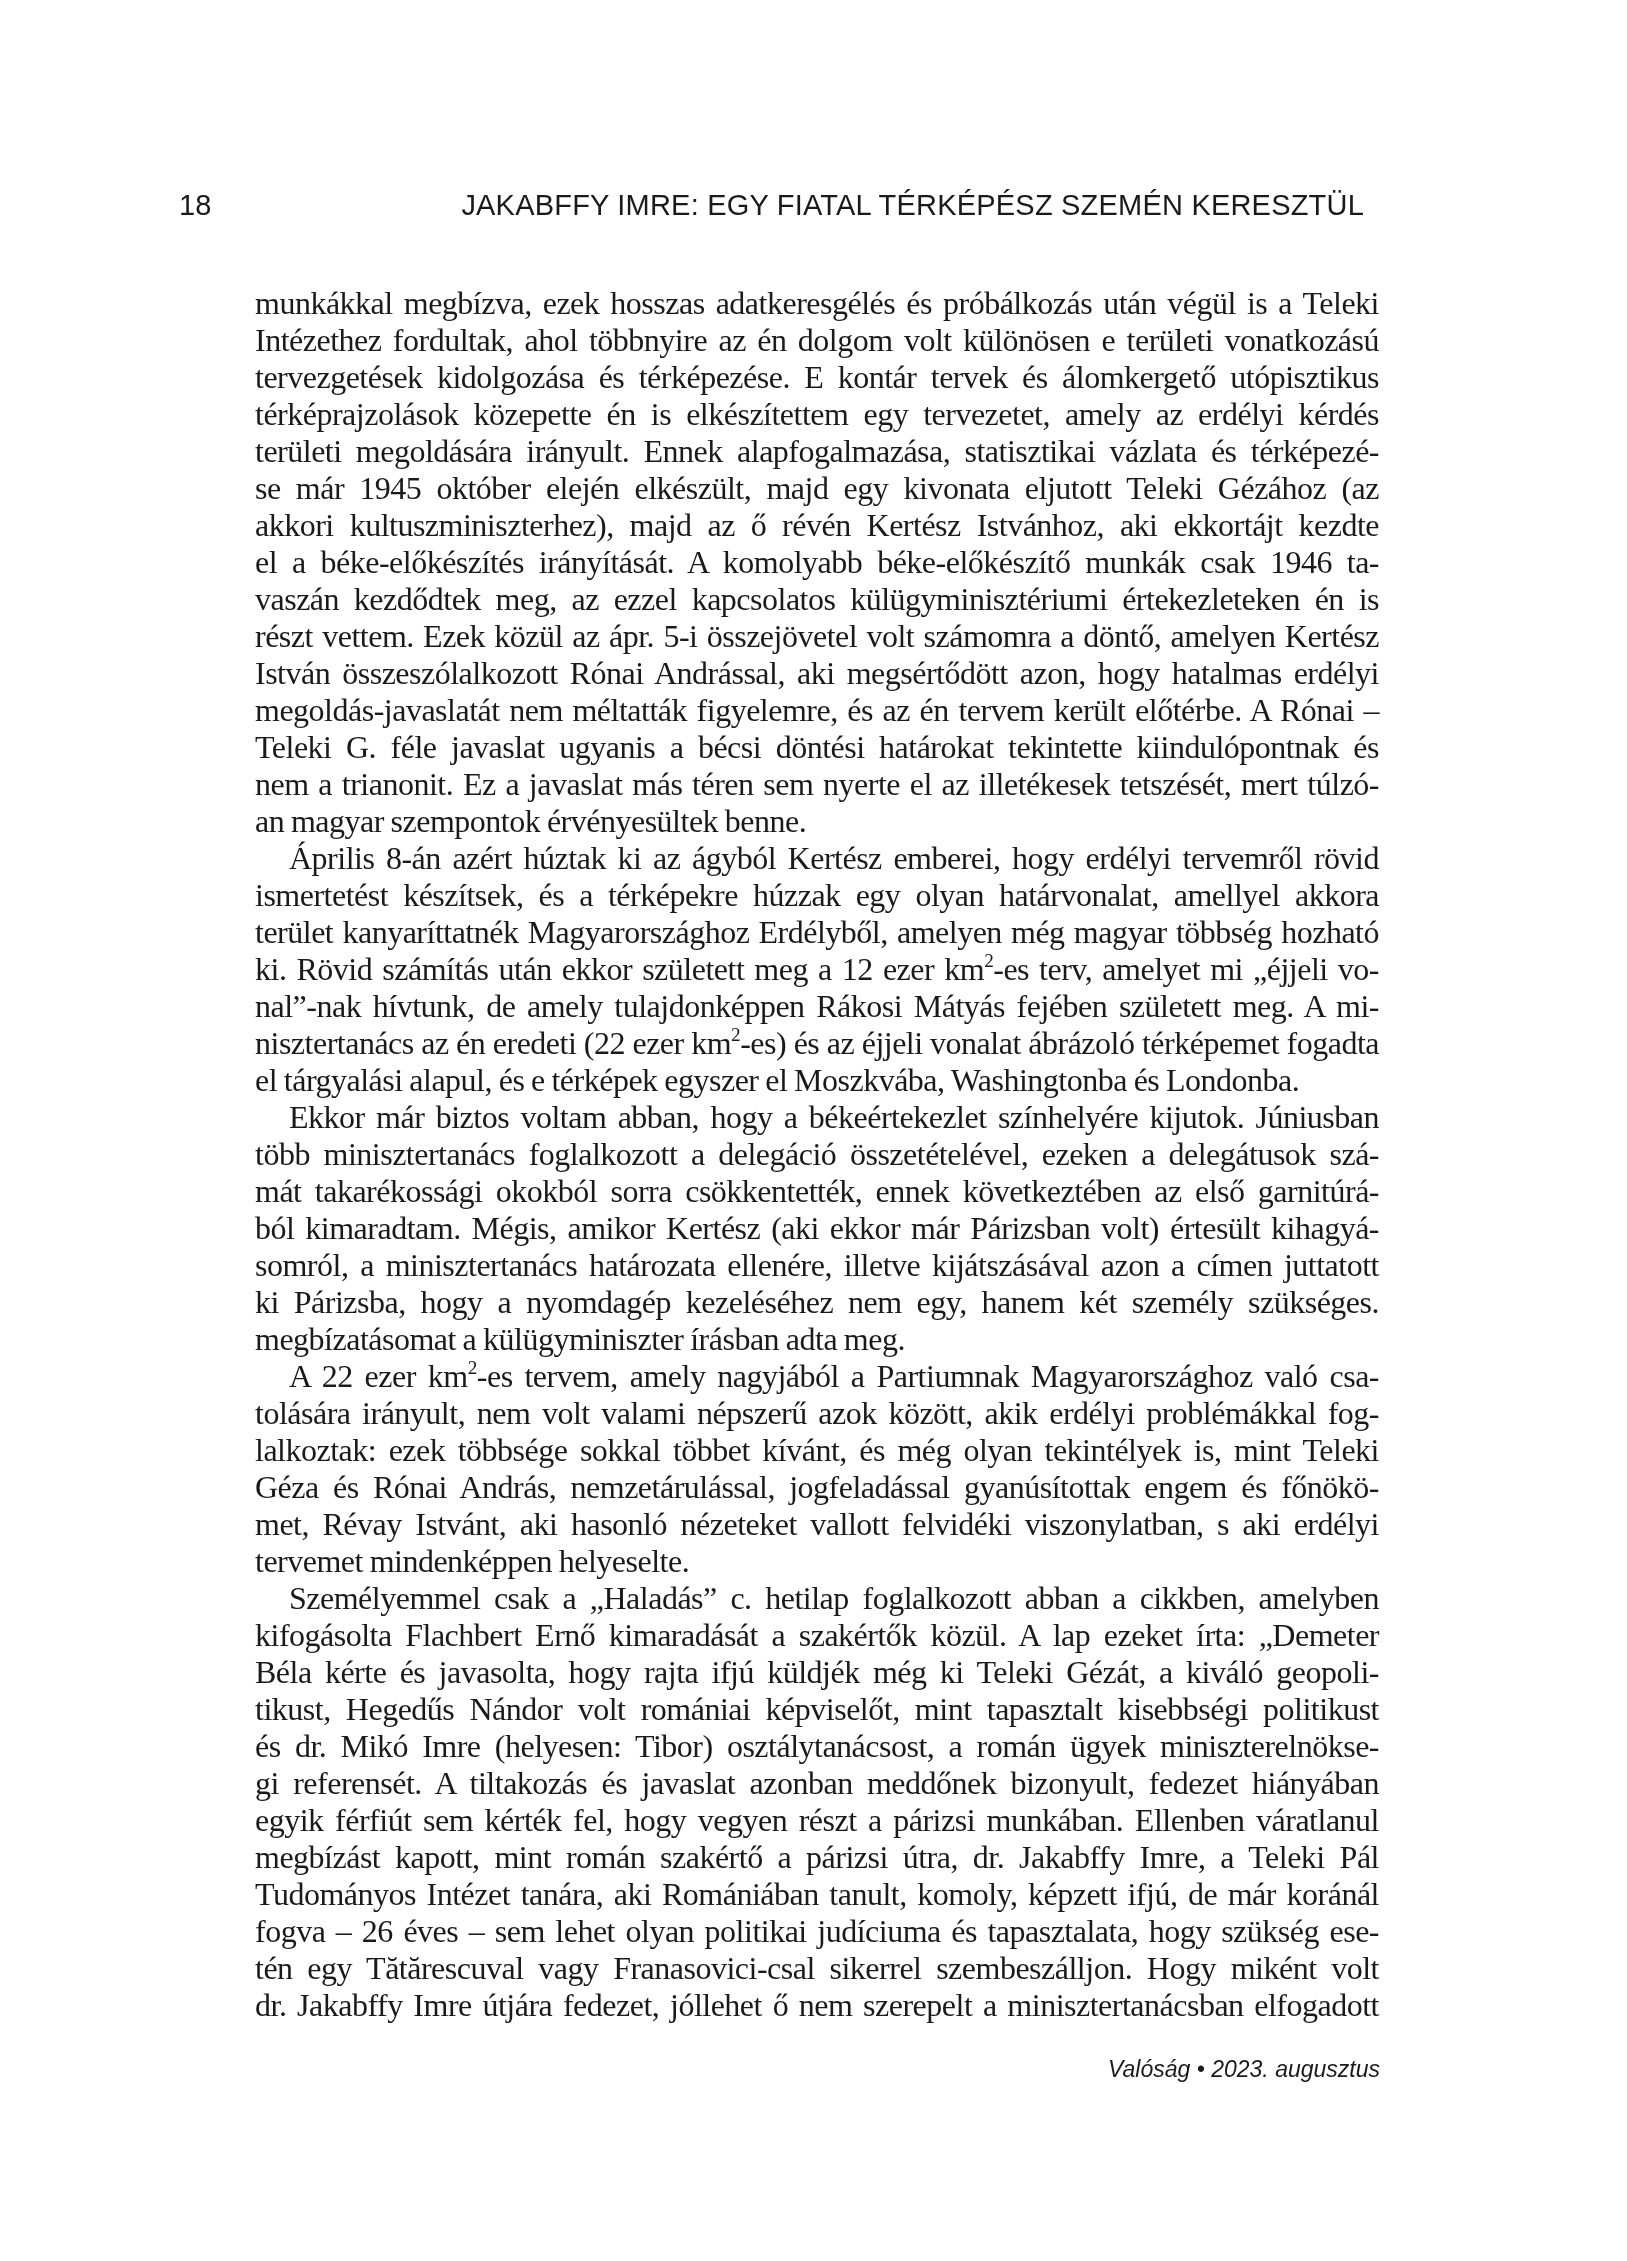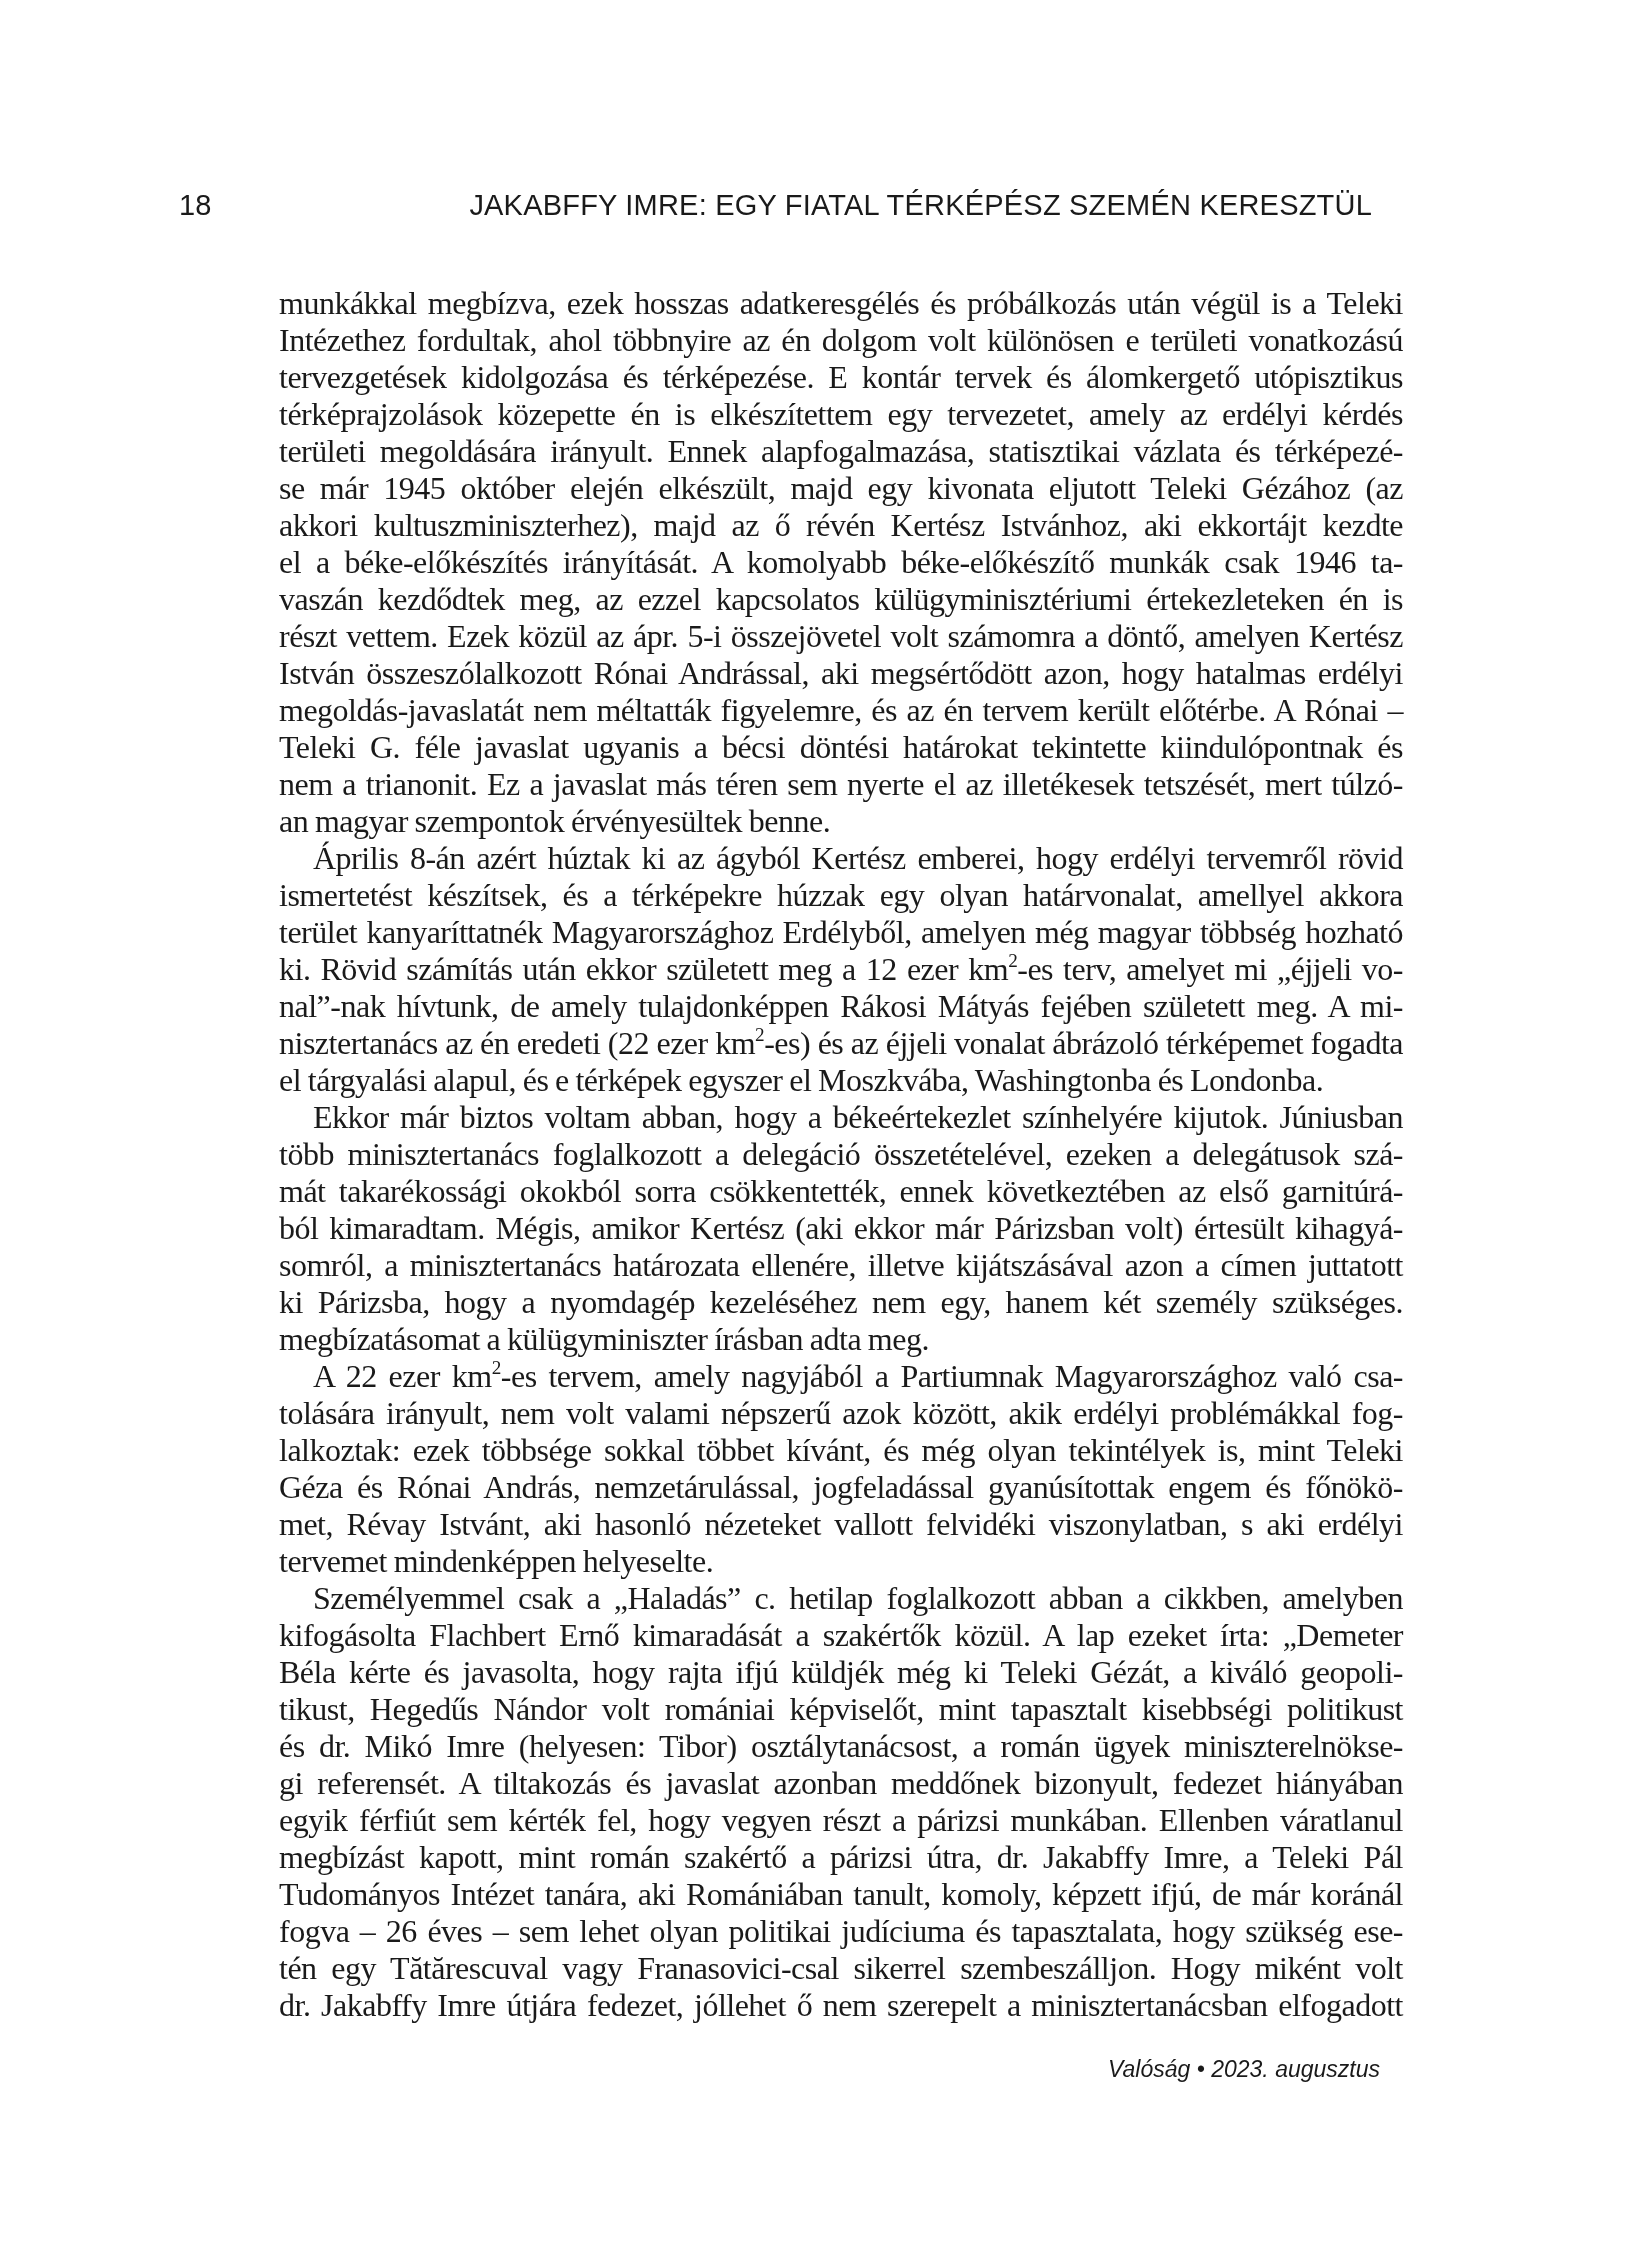--- a/index.html
+++ b/index.html
@@ -5,28 +5,27 @@
   html, body { margin: 0; padding: 0; background: #ffffff; }
   body { width: 1628px; height: 2261px; position: relative; overflow: hidden; color: #1a1a1a; }
   .header {
     position: absolute; top: 190px; left: 238px; width: 1142px;
     height: 31px;
     font-family: "Liberation Sans", sans-serif; font-size: 29px;
     display: flex; justify-content: space-between; align-items: center;
     letter-spacing: 0.2px;
   }
   .page-number { position: absolute; left: -59px; }
-  .running-head { position: absolute; right: 8px; white-space: nowrap; }
+  .running-head { position: absolute; right: 16px; white-space: nowrap; }
   .body-text {
     position: absolute; top: 285px; left: 255px; width: 1124px;
     font-family: "Liberation Serif", serif; font-size: 32px;
     line-height: 37px; text-align: justify;
     letter-spacing: -0.5px; word-spacing: -0.8px;
     font-stretch: condensed;
-    margin-left: 24px;
   }
   .line {
     display: block; white-space: nowrap; text-align: justify;
     text-align-last: justify; height: 37px; overflow: visible;
   }
   .line.last { text-align-last: left; }
   .line.indent { padding-left: 34px; }
   sup { font-size: 60%; line-height: 0; vertical-align: 0.7em; }
   .footer {
     position: absolute; top: 2056px; right: 248px;

